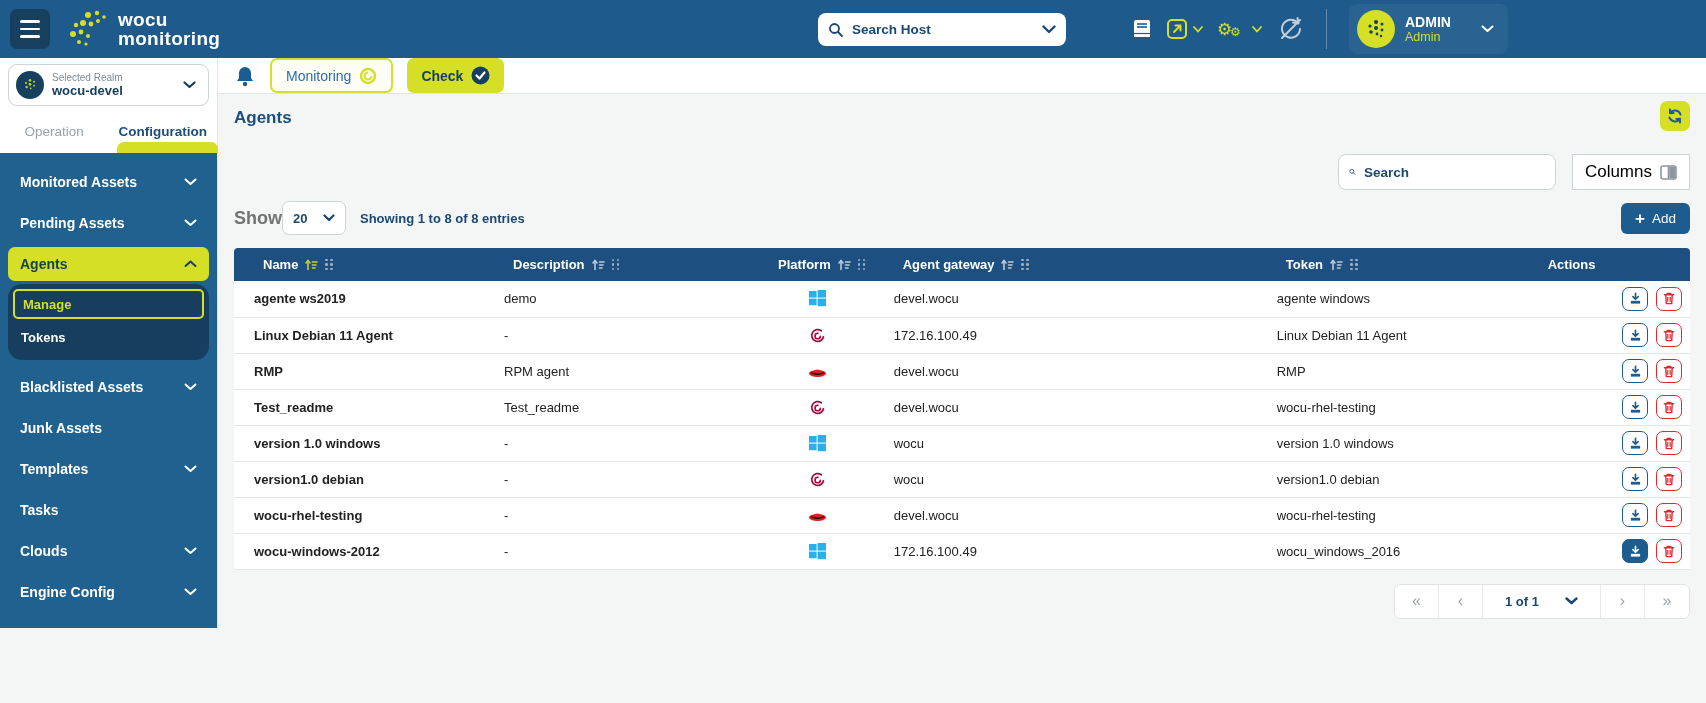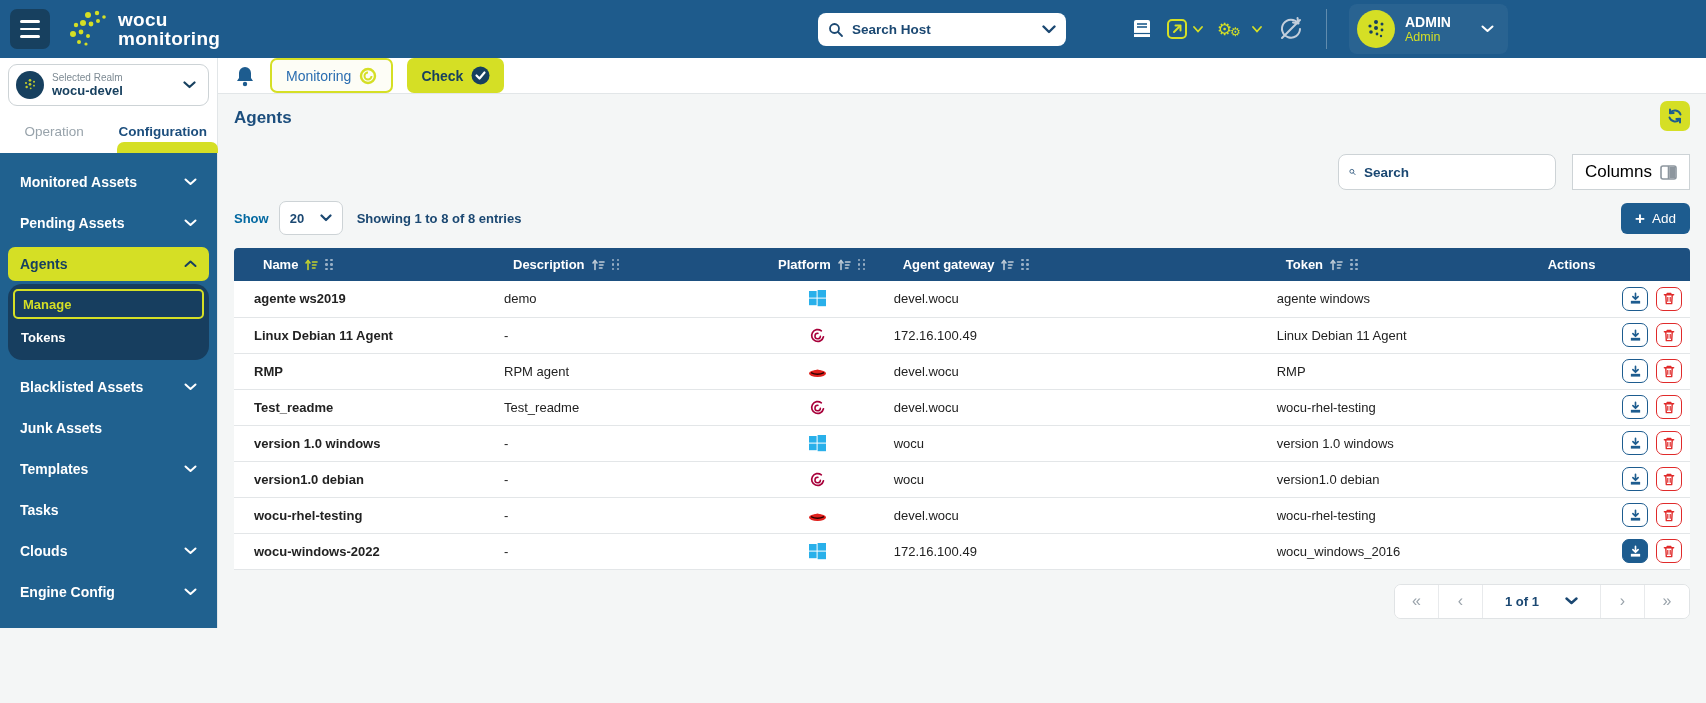--- a/index.html
+++ b/index.html
@@ -76,21 +76,21 @@
     display:flex; align-items:center; justify-content:center; }
   .filter-row { display:flex; justify-content:flex-end; align-items:center; gap:16px; margin-top:26px; }
   .search-box { width:218px; height:36px; background:#fff; border:1px solid #cdd3d6; border-radius:8px;
     display:flex; align-items:center; padding:0 10px; gap:8px; }
   .search-box input { border:none; outline:none; flex:1; font-size:13.5px; font-weight:bold;
     color:#1b4872; background:transparent; font-family:inherit; }
   .search-box input::placeholder { color:#1b4872; opacity:1; }
   .btn-columns { height:36px; background:#fff; border:1px solid #cdd3d6; border-radius:0;
     display:flex; align-items:center; gap:8px; padding:0 12px; font-size:17px; color:#000000; cursor:pointer; }
   .show-row { display:flex; align-items:center; margin-top:11px; }
-  .show-label { font-size:13px; font-weight:bold; color:#0369a1; margin-right:10px; }
+  .show-label { font-size:18px; font-weight:bold; color:#737373; }
   .show-select { width:64px; height:34px; border:1px solid #cdd3d6; border-radius:7px; background:#fff;
     display:flex; align-items:center; justify-content:space-between; padding:0 10px; cursor:pointer; }
   .show-select span { font-size:13px; font-weight:bold; color:#1b4872; }
   .showing-text { font-size:13px; font-weight:bold; color:#1b4872; margin-left:14px; }
   .btn-add { margin-left:auto; height:31px; background:#1d5c8f; color:#fff; border:none; border-radius:6px;
     display:flex; align-items:center; gap:7px; padding:0 14px; font-size:13.5px; cursor:pointer; }
   .btn-add .plus { font-size:17px; font-weight:bold; line-height:1; }
 
   
   table.agents { width:100%; border-collapse:collapse; margin-top:13px; background:#fff; }
@@ -726,21 +726,21 @@
             <span class="act-btn act-delete">
               <svg width="12" height="13" viewBox="0 0 12 14">
                     <path d="M1 3h10M4 3V1.5h4V3M2.5 3l.6 9.5h5.8L9.5 3" fill="none" stroke="currentColor" stroke-width="1.5" stroke-linecap="round" stroke-linejoin="round"></path>
                     <line x1="4.7" y1="5.5" x2="4.7" y2="10.5" stroke="currentColor" stroke-width="1.3"></line>
                     <line x1="7.3" y1="5.5" x2="7.3" y2="10.5" stroke="currentColor" stroke-width="1.3"></line>
                   </svg>
             </span>
           </td>
         </tr>
             <tr>
-          <td class="name-cell">wocu-windows-2022</td>
+          <td class="name-cell">wocu-windows-2012</td>
           <td class="desc-cell">-</td>
           <td class="platform-cell windows">
             <svg class="picon icon-windows" width="17" height="17" viewBox="0 0 17 17">
               <g fill="#29b0ea">
                     <rect x="0" y="1" width="7.6" height="6.6"></rect>
                     <rect x="8.6" y="0" width="8.4" height="7.6"></rect>
                     <rect x="0" y="8.6" width="7.6" height="6.6"></rect>
                     <rect x="8.6" y="8.6" width="8.4" height="7.6"></rect>
                   </g>
             </svg>

